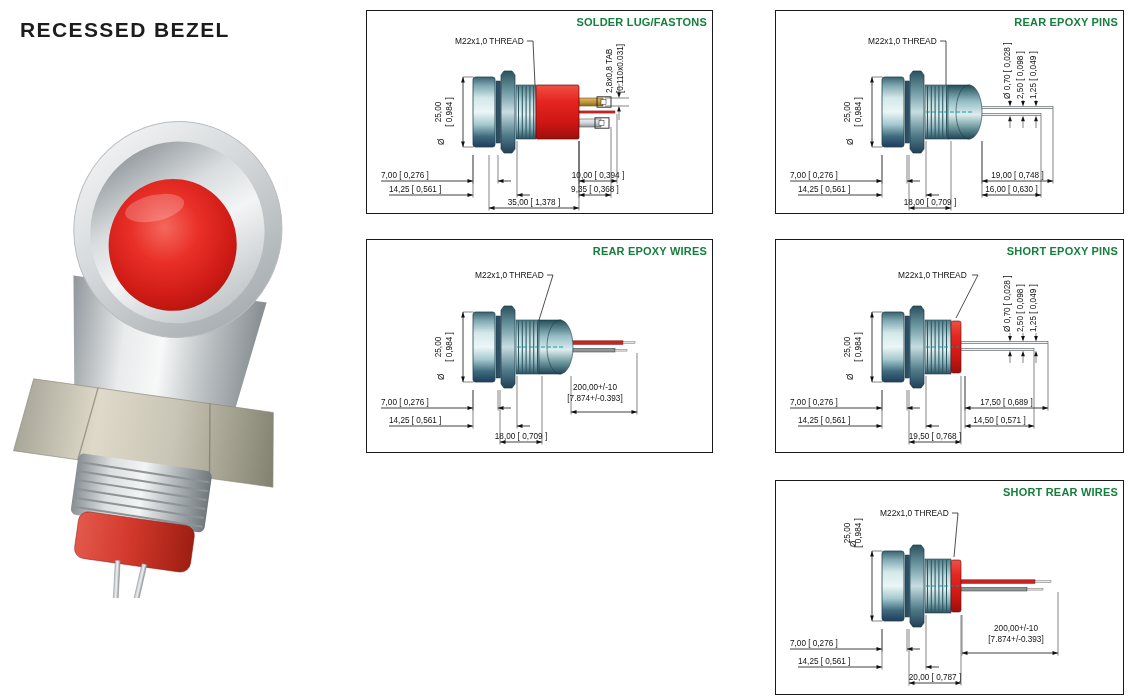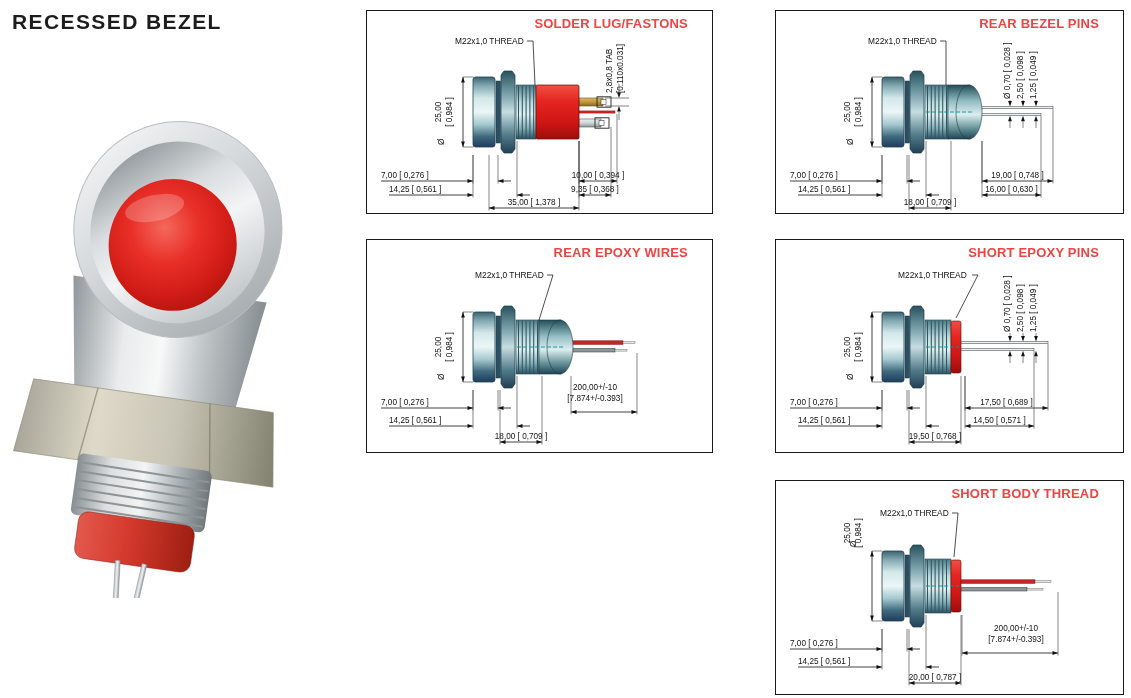--- a/index.html
+++ b/index.html
@@ -1,29 +1,29 @@
 <!DOCTYPE html>
 <html><head>
 <meta charset="utf-8">
 <style>
   html,body{margin:0;padding:0;background:#fff;}
   body{width:1131px;height:698px;position:relative;overflow:hidden;
        font-family:"Liberation Sans",sans-serif;}
-  #page-title{position:absolute;left:12px;top:10px;margin:0;
+  #page-title{position:absolute;left:12px;top:10px;margin:8px;
     font-size:21px;font-weight:600;letter-spacing:1.4px;color:#1c1c1c;}
   #photo-wrap{position:absolute;left:5px;top:78px;width:310px;height:520px;}
   .panel{position:absolute;border:1.3px solid #1a1a1a;background:#fff;box-sizing:content-box;}
   #p0{left:366px;top:10px;width:345px;height:202px;}
   #p1{left:775px;top:10px;width:347px;height:202px;}
   #p2{left:366px;top:239px;width:345px;height:212px;}
   #p3{left:775px;top:239px;width:347px;height:212px;}
   #p4{left:775px;top:480px;width:347px;height:213px;}
   .panel svg.drawing{position:absolute;left:0;top:0;width:100%;height:100%;}
-  .ptitle{position:absolute;top:5px;right:24px;font-size:13px;font-weight:700;
-          letter-spacing:.2px;color:#ef4444;white-space:nowrap;}
+  .ptitle{position:absolute;top:5px;right:5px;font-size:11px;font-weight:700;
+          letter-spacing:.2px;color:#15803d;white-space:nowrap;}
   .drawing text{font-family:"Liberation Sans",sans-serif;}
   .drawing .dt{font-size:8.2px;fill:#111;}
   .drawing .tt{font-size:8.4px;fill:#111;}
   .dl{stroke:#111;stroke-width:.8;}
   .el{stroke:#333;stroke-width:.6;}
   .ll{stroke:#222;stroke-width:.8;fill:none;}
   .ah{fill:#111;stroke:none;}
 </style>
 </head>
 <body>
@@ -295,21 +295,21 @@
       <text x="241.5" y="167.4" class="dt" text-anchor="middle">19,00 [ 0,748 ]</text>
       <line x1="206" y1="130" x2="206" y2="172.5" class="el"></line>
       <line x1="277" y1="97.7" x2="277" y2="172.5" class="el"></line>
       <line x1="206" y1="184" x2="265" y2="184" class="dl"></line>
       <polygon points="206,184 211.5,182.1 211.5,185.9" class="ah"></polygon>
       <polygon points="265,184 259.5,182.1 259.5,185.9" class="ah"></polygon>
       <text x="235.5" y="181.4" class="dt" text-anchor="middle">16,00 [ 0,630 ]</text>
       <line x1="206" y1="130" x2="206" y2="186.5" class="el"></line>
       <line x1="265" y1="104.7" x2="265" y2="186.5" class="el"></line>
     </svg>
-  <div class="ptitle">REAR BEZEL PINS</div>
+  <div class="ptitle">REAR EPOXY PINS</div>
 </section>
 <section class="panel" id="p2">
   <svg class="drawing" id="svg2" viewBox="0 0 345 212">
       <rect x="200" y="100.8" width="56" height="3.6" fill="#c62522" stroke="#7a100d" stroke-width="0.5"></rect>
       <rect x="256" y="101.7" width="12" height="1.8" fill="#e3e4e4" stroke="#555" stroke-width="0.4"></rect>
       <rect x="200" y="108.4" width="48" height="3.6" fill="#8f9598" stroke="#33393b" stroke-width="0.5"></rect>
       <rect x="248" y="109.3" width="12" height="1.8" fill="#e3e4e4" stroke="#555" stroke-width="0.4"></rect>
       <rect x="106" y="72" width="22" height="70" rx="2.5" fill="url(#gMetal)" stroke="#24424f" stroke-width="0.8"></rect>
       <rect x="129" y="76" width="4.5" height="62" fill="#2b5064" stroke="#16303f" stroke-width="0.5"></rect>
       <polygon points="134,70 137,66 145,66 148,70 148,144 145,148 137,148 134,144" fill="url(#gNut)" stroke="#1c3947" stroke-width="0.7"></polygon>
@@ -488,14 +488,14 @@
       <line x1="133" y1="148" x2="133" y2="204.5" class="el"></line>
       <line x1="185" y1="134" x2="185" y2="204.5" class="el"></line>
       <text x="240" y="150" class="dt" text-anchor="middle">200,00+/-10</text>
       <text x="240" y="161" class="dt" text-anchor="middle">[7.874+/-0.393]</text>
       <line x1="186" y1="172" x2="282" y2="172" class="dl"></line>
       <polygon points="186,172 191.5,170.1 191.5,173.9" class="ah"></polygon>
       <polygon points="282,172 276.5,170.1 276.5,173.9" class="ah"></polygon>
       <line x1="186" y1="134" x2="186" y2="174.5" class="el"></line>
       <line x1="282" y1="111" x2="282" y2="174.5" class="el"></line>
     </svg>
-  <div class="ptitle">SHORT BODY THREAD</div>
+  <div class="ptitle">SHORT REAR WIRES</div>
 </section>
 
 </body></html>

